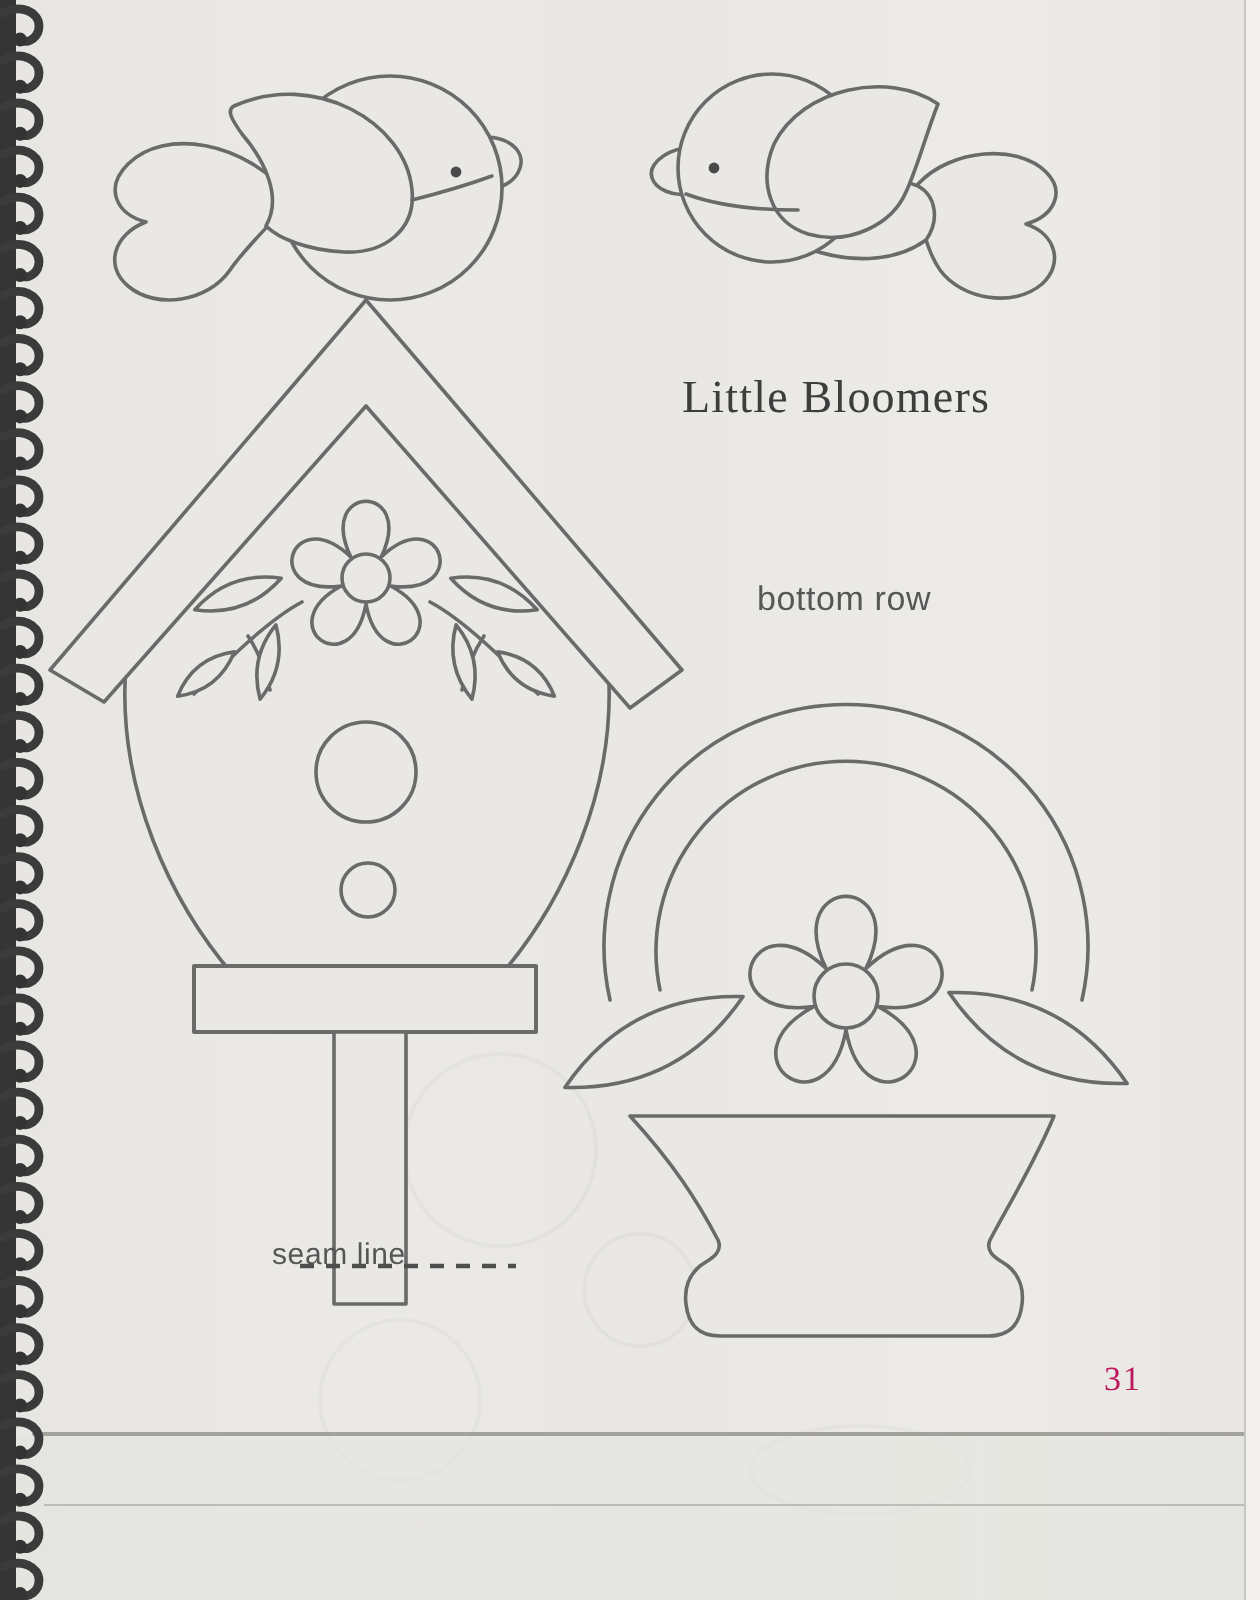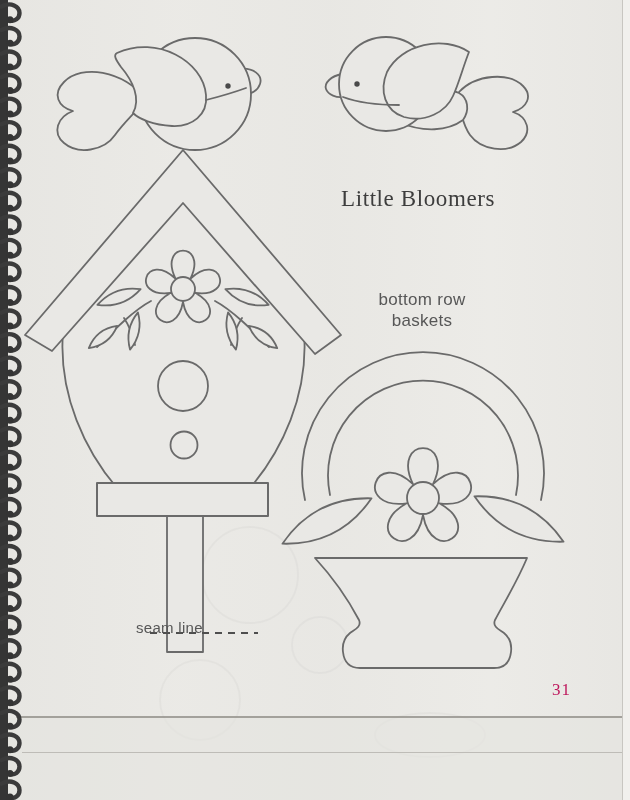--- a/index.html
+++ b/index.html
@@ -119,21 +119,20 @@
            C485.9,528.7 432.7,567.3 423,515
            C413.3,567.3 360.1,528.7 406.8,503.3
            C354.1,510.2 374.4,447.7 413,484.2 Z"></path>
       <circle cx="423" cy="498" r="16" fill="#e9e8e5"></circle>
     </g>
   </svg>
 
   <div class="txt title">Little Bloomers</div>
   <div class="txt caption">
     <div>bottom row</div>
-    <div>baskets</div>
   </div>
   <div class="txt seam">seam line</div>
   <div class="txt pagenum">31</div>
 
   <div class="lower-page"></div>
   <div class="edge-line"></div>
   <div class="edge-line2"></div>
   <div class="right-strip"></div>
 
   <svg class="binding" width="34" height="800" viewBox="0 0 34 800">

